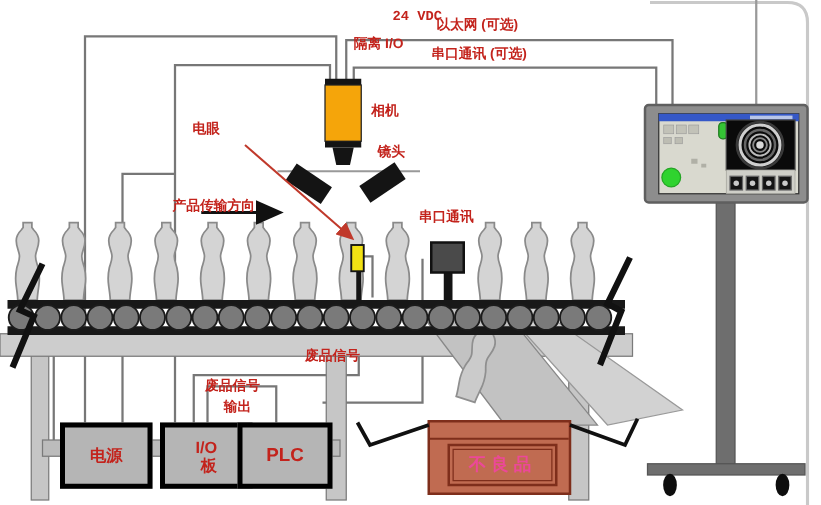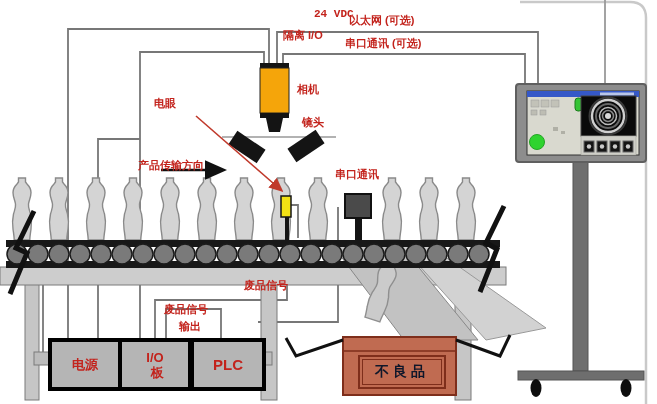--- a/index.html
+++ b/index.html
@@ -19,21 +19,21 @@
     background:#b5b5b5;border:4px solid #000000;color:#c3231c;font-weight:bold;
     font-size:13px;line-height:15px;text-align:right;
   }
   .defect-label{
     position:absolute;z-index:2;border:2px solid #7e2e1b;padding:2px;
     background:transparent;
   }
   .defect-label .inner{
     border:1px solid #7e2e1b;height:100%;box-sizing:border-box;
     display:flex;align-items:center;justify-content:center;
-    color:#0f172a;font-weight:bold;font-size:14px;letter-spacing:4px;
+    color:#ec4899;font-weight:bold;font-size:14px;letter-spacing:4px;
   }
 </style>
 </head>
 <body>
 
 <div id="stage">
 
   <svg id="scene" width="657" height="404" viewBox="0 0 657 404">
     <defs>
       <marker id="arrR" markerWidth="9" markerHeight="8" refX="7" refY="4" orient="auto">
@@ -211,21 +211,21 @@
   <div class="lbl" style="left:154px;top:96px">电眼</div>
   <div class="lbl" style="left:138px;top:158px">产品传输方向</div>
   <div class="lbl" style="left:335px;top:167px">串口通讯</div>
   <div class="lbl" style="left:244px;top:278px">废品信号</div>
   <div class="lbl" style="left:164px;top:302px">废品信号</div>
   <div class="lbl" style="left:179px;top:319px">输出</div>
 
   <div class="devbox" style="left:48px;top:338px;width:66px;height:45px">
     <span>电源</span>
   </div>
-  <div class="devbox" style="left:118px;top:338px;width:66px;height:45px">
+  <div class="devbox" style="left:128px;top:338px;width:66px;height:45px">
     <span><span>I/O</span><br><span>板</span></span>
   </div>
   <div class="devbox" style="left:190px;top:338px;width:68px;height:45px;font-size:15px">
     <span>PLC</span>
   </div>
 
   <div class="defect-label" style="left:358px;top:355px;width:80px;height:26px">
     <div class="inner">不良品</div>
   </div>
 

